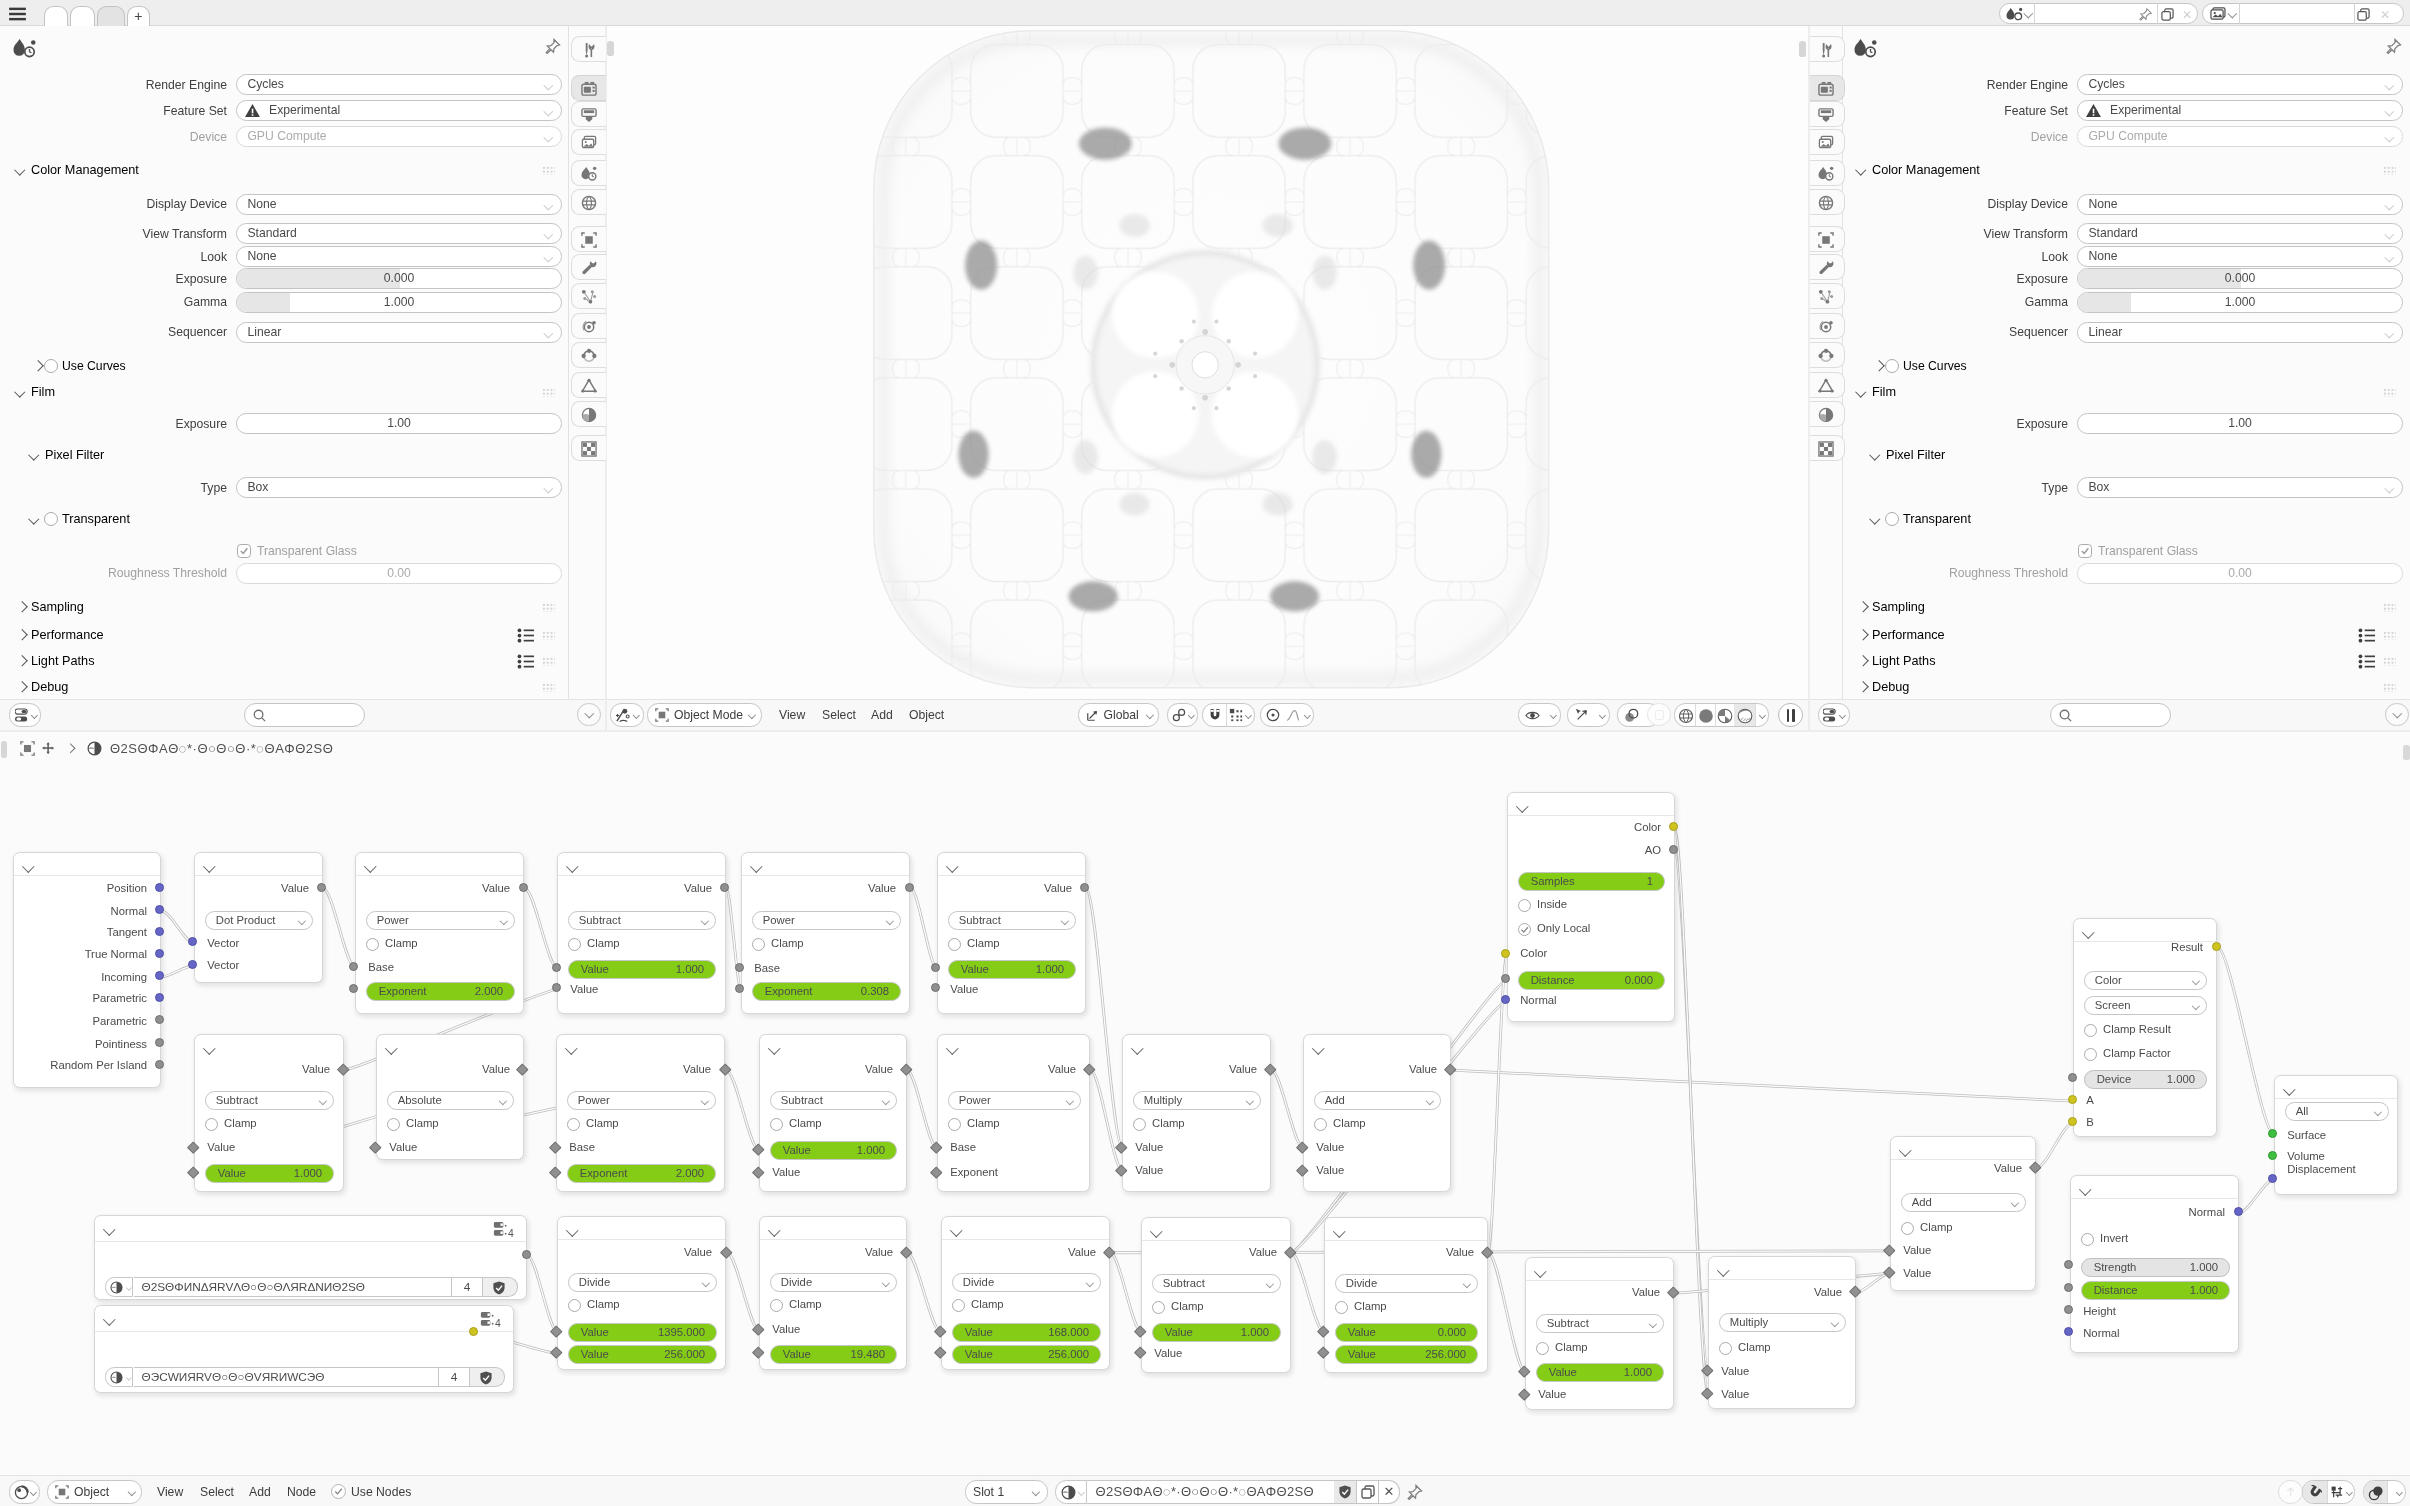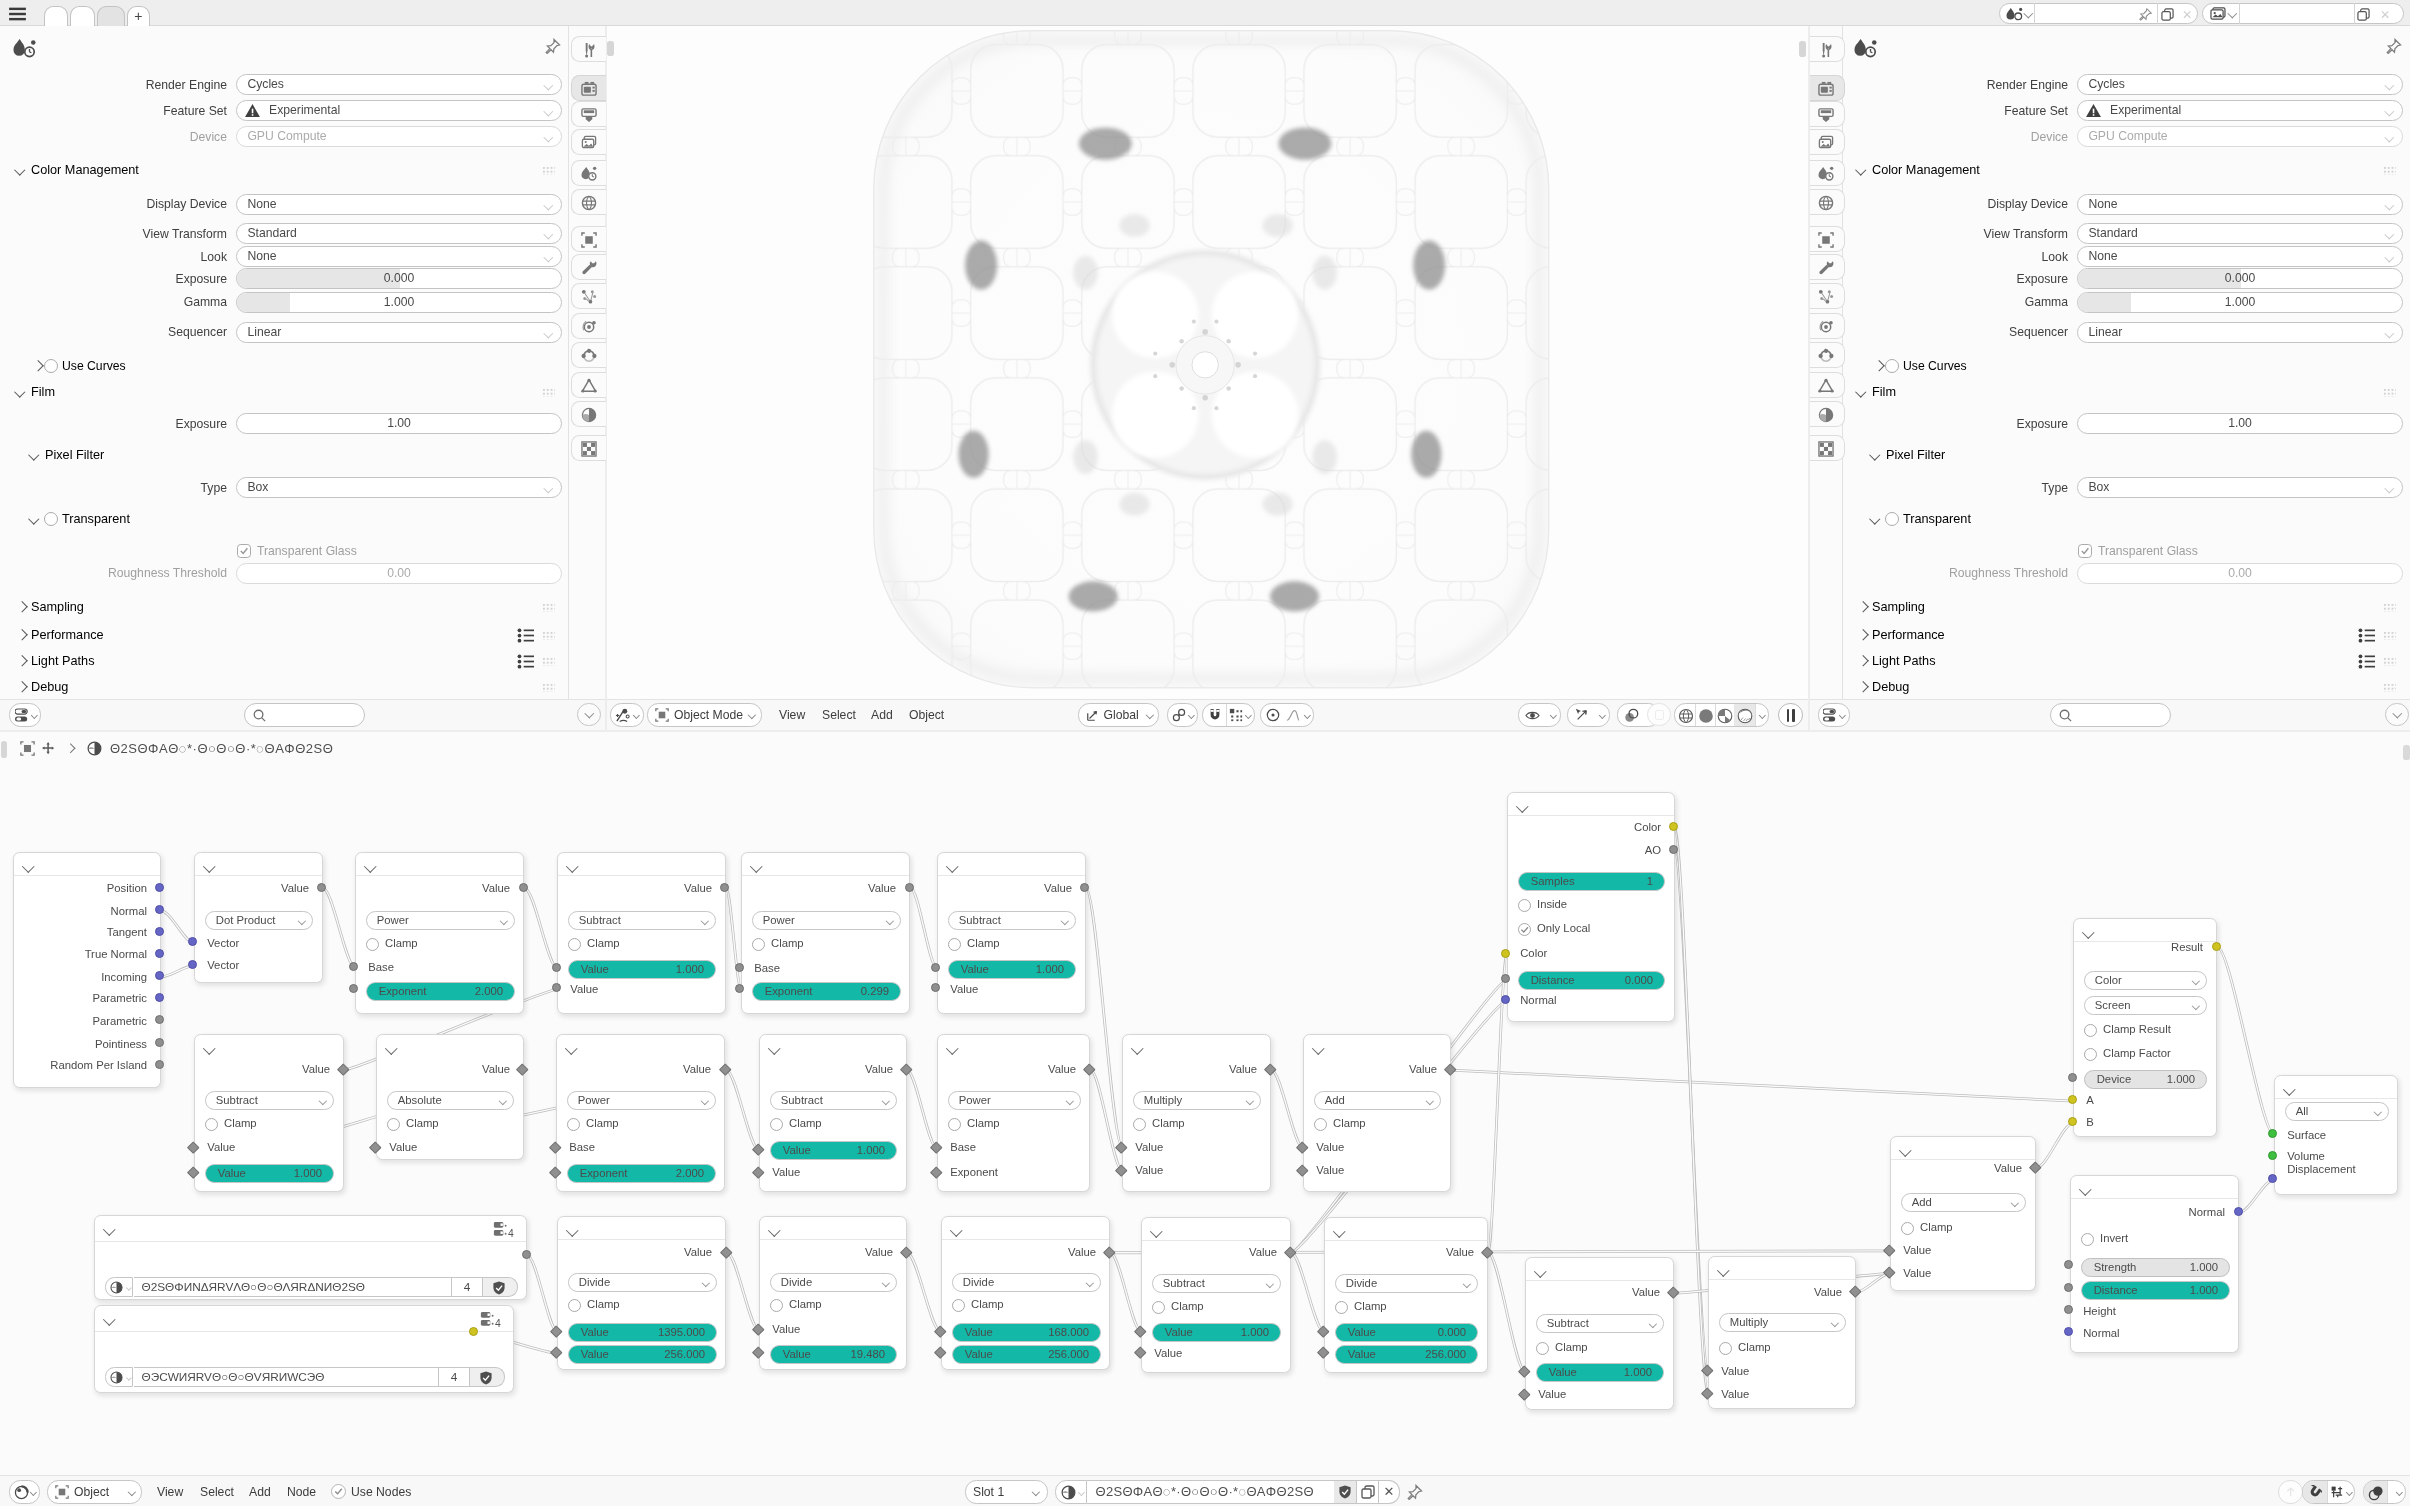--- a/index.html
+++ b/index.html
@@ -23,21 +23,21 @@
 .pill{position:absolute;background:#fff;border:0.9px solid #c6c6c6;border-radius:11.3px}
 .sb{position:absolute;background:#fff;border:0.9px solid #c4c4c4;border-radius:12.2px}
 .mtxt{position:absolute;font-size:12.2px;color:#3c3c3c;white-space:nowrap}
 .node{position:absolute;background:#fff;border:0.9px solid #d6d6d6;border-radius:6.6px;box-shadow:1.9px 2.8px 5.6px rgba(0,0,0,.10)}
 .nline{position:absolute;left:0;right:0;border-top:0.9px solid #e7e7e7}
 .nchev{position:absolute;left:10.4px;top:8.5px;width:8.5px;height:8.5px;border-right:1.3px solid #666;border-bottom:1.3px solid #666;transform:rotate(45deg)}
 .ntx{position:absolute;font-size:11.3px;color:#4b4b4b;white-space:nowrap}
 .nrtx{position:absolute;font-size:11.3px;color:#4b4b4b;text-align:right;white-space:nowrap}
 .ndd{position:absolute;height:19px;background:#fff;border:0.9px solid #c6c6c6;border-radius:9.4px;font-size:11.3px;color:#4b4b4b;line-height:17px;padding-left:9.4px}
 .nddc{position:absolute;right:7.5px;top:5.6px;width:5.6px;height:5.6px;border-right:1.1px solid #9a9a9a;border-bottom:1.1px solid #9a9a9a;transform:rotate(45deg)}
-.nfld{position:absolute;height:19px;background:#14b8a6;border:0.9px solid #c6c6c6;border-radius:9.4px;font-size:11.3px;color:#4b4b4b;line-height:17px;display:flex;justify-content:space-between;padding:0 11.3px}
+.nfld{position:absolute;height:19px;background:#84cc16;border:0.9px solid #c6c6c6;border-radius:9.4px;font-size:11.3px;color:#4b4b4b;line-height:17px;display:flex;justify-content:space-between;padding:0 11.3px}
 .nsl{background:#e4e4e4;border-color:#c0c0c0}
 .nrad{position:absolute;width:13px;height:13px;border-radius:50%;border:0.9px solid #a9a9a9;background:#fff}
 .sc{position:absolute;width:9.4px;height:9.4px;border-radius:50%;background:#8f8f8f;border:0.9px solid #6f6f6f}
 .sv{background:#6565c6;border-color:#4f4fa8}
 .sy{background:#cfc41f;border-color:#a89f17}
 .sg{background:#3fbf3f;border-color:#2f992f}
 .sd{position:absolute;width:8.5px;height:8.5px;background:#909090;border:0.9px solid #707070;transform:rotate(45deg);border-radius:0.9px}
 svg{display:block}
 </style>
 </head>
@@ -1089,21 +1089,21 @@
   <div class="node" style="left:741px;top:120px;width:169px;height:162px">
     <div class="nchev"></div>
     <div class="nline" style="top:21.7px"></div>
     <div class="nrtx" style="right:13px;top:29px">Value</div>
     <div class="ndd" style="left:10.4px;top:58px;width:149px">Power<div class="nddc"></div></div>
     <div class="nrad" style="left:10.4px;top:85px"></div>
       <div class="ntx" style="left:29px;top:84px">Clamp</div>
     <div class="ntx" style="left:12.2px;top:109px">Base</div>
     <div class="nfld" style="left:10.4px;top:129px;width:149px">
         <span>Exponent</span>
-        <span>0.299</span>
+        <span>0.308</span>
       </div>
   </div>
   <div class="sc" style="left:905px;top:151px"></div>
   <div class="sc" style="left:735px;top:231px"></div>
   <div class="sc" style="left:735px;top:252px"></div>
 
   <div class="node" style="left:937px;top:120px;width:149px;height:162px">
     <div class="nchev"></div>
     <div class="nline" style="top:21.7px"></div>
     <div class="nrtx" style="right:13px;top:29px">Value</div>

